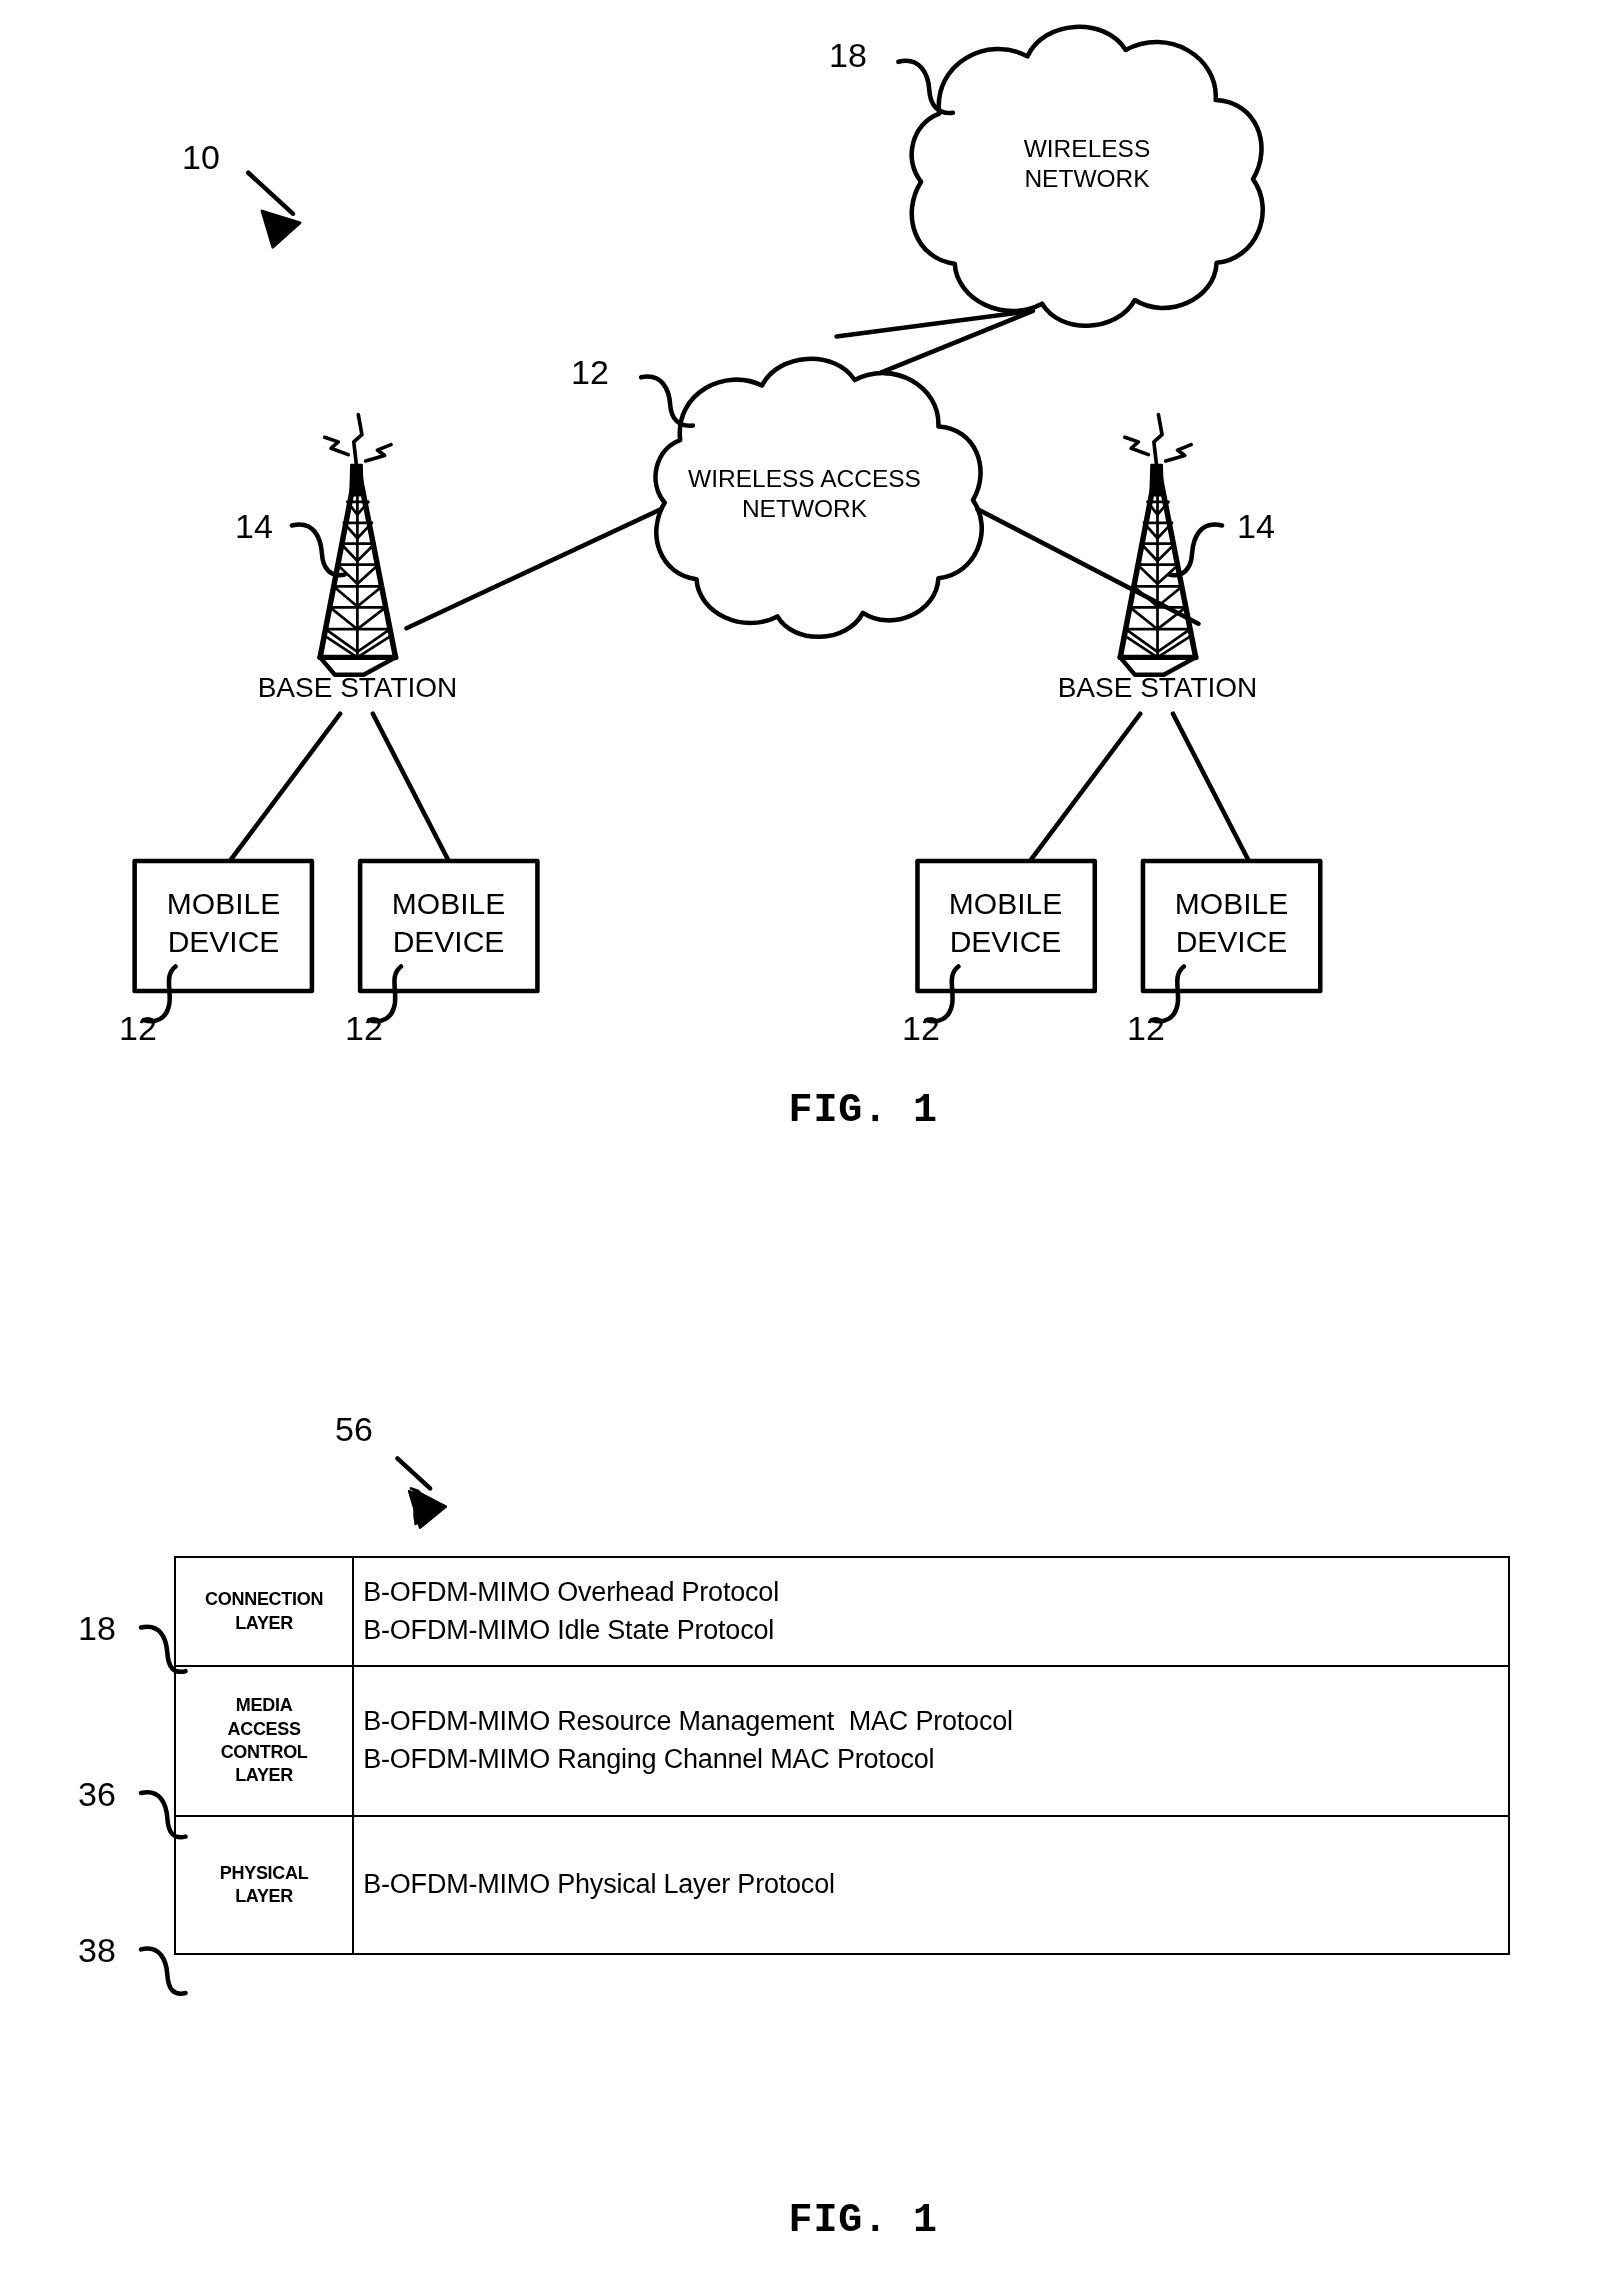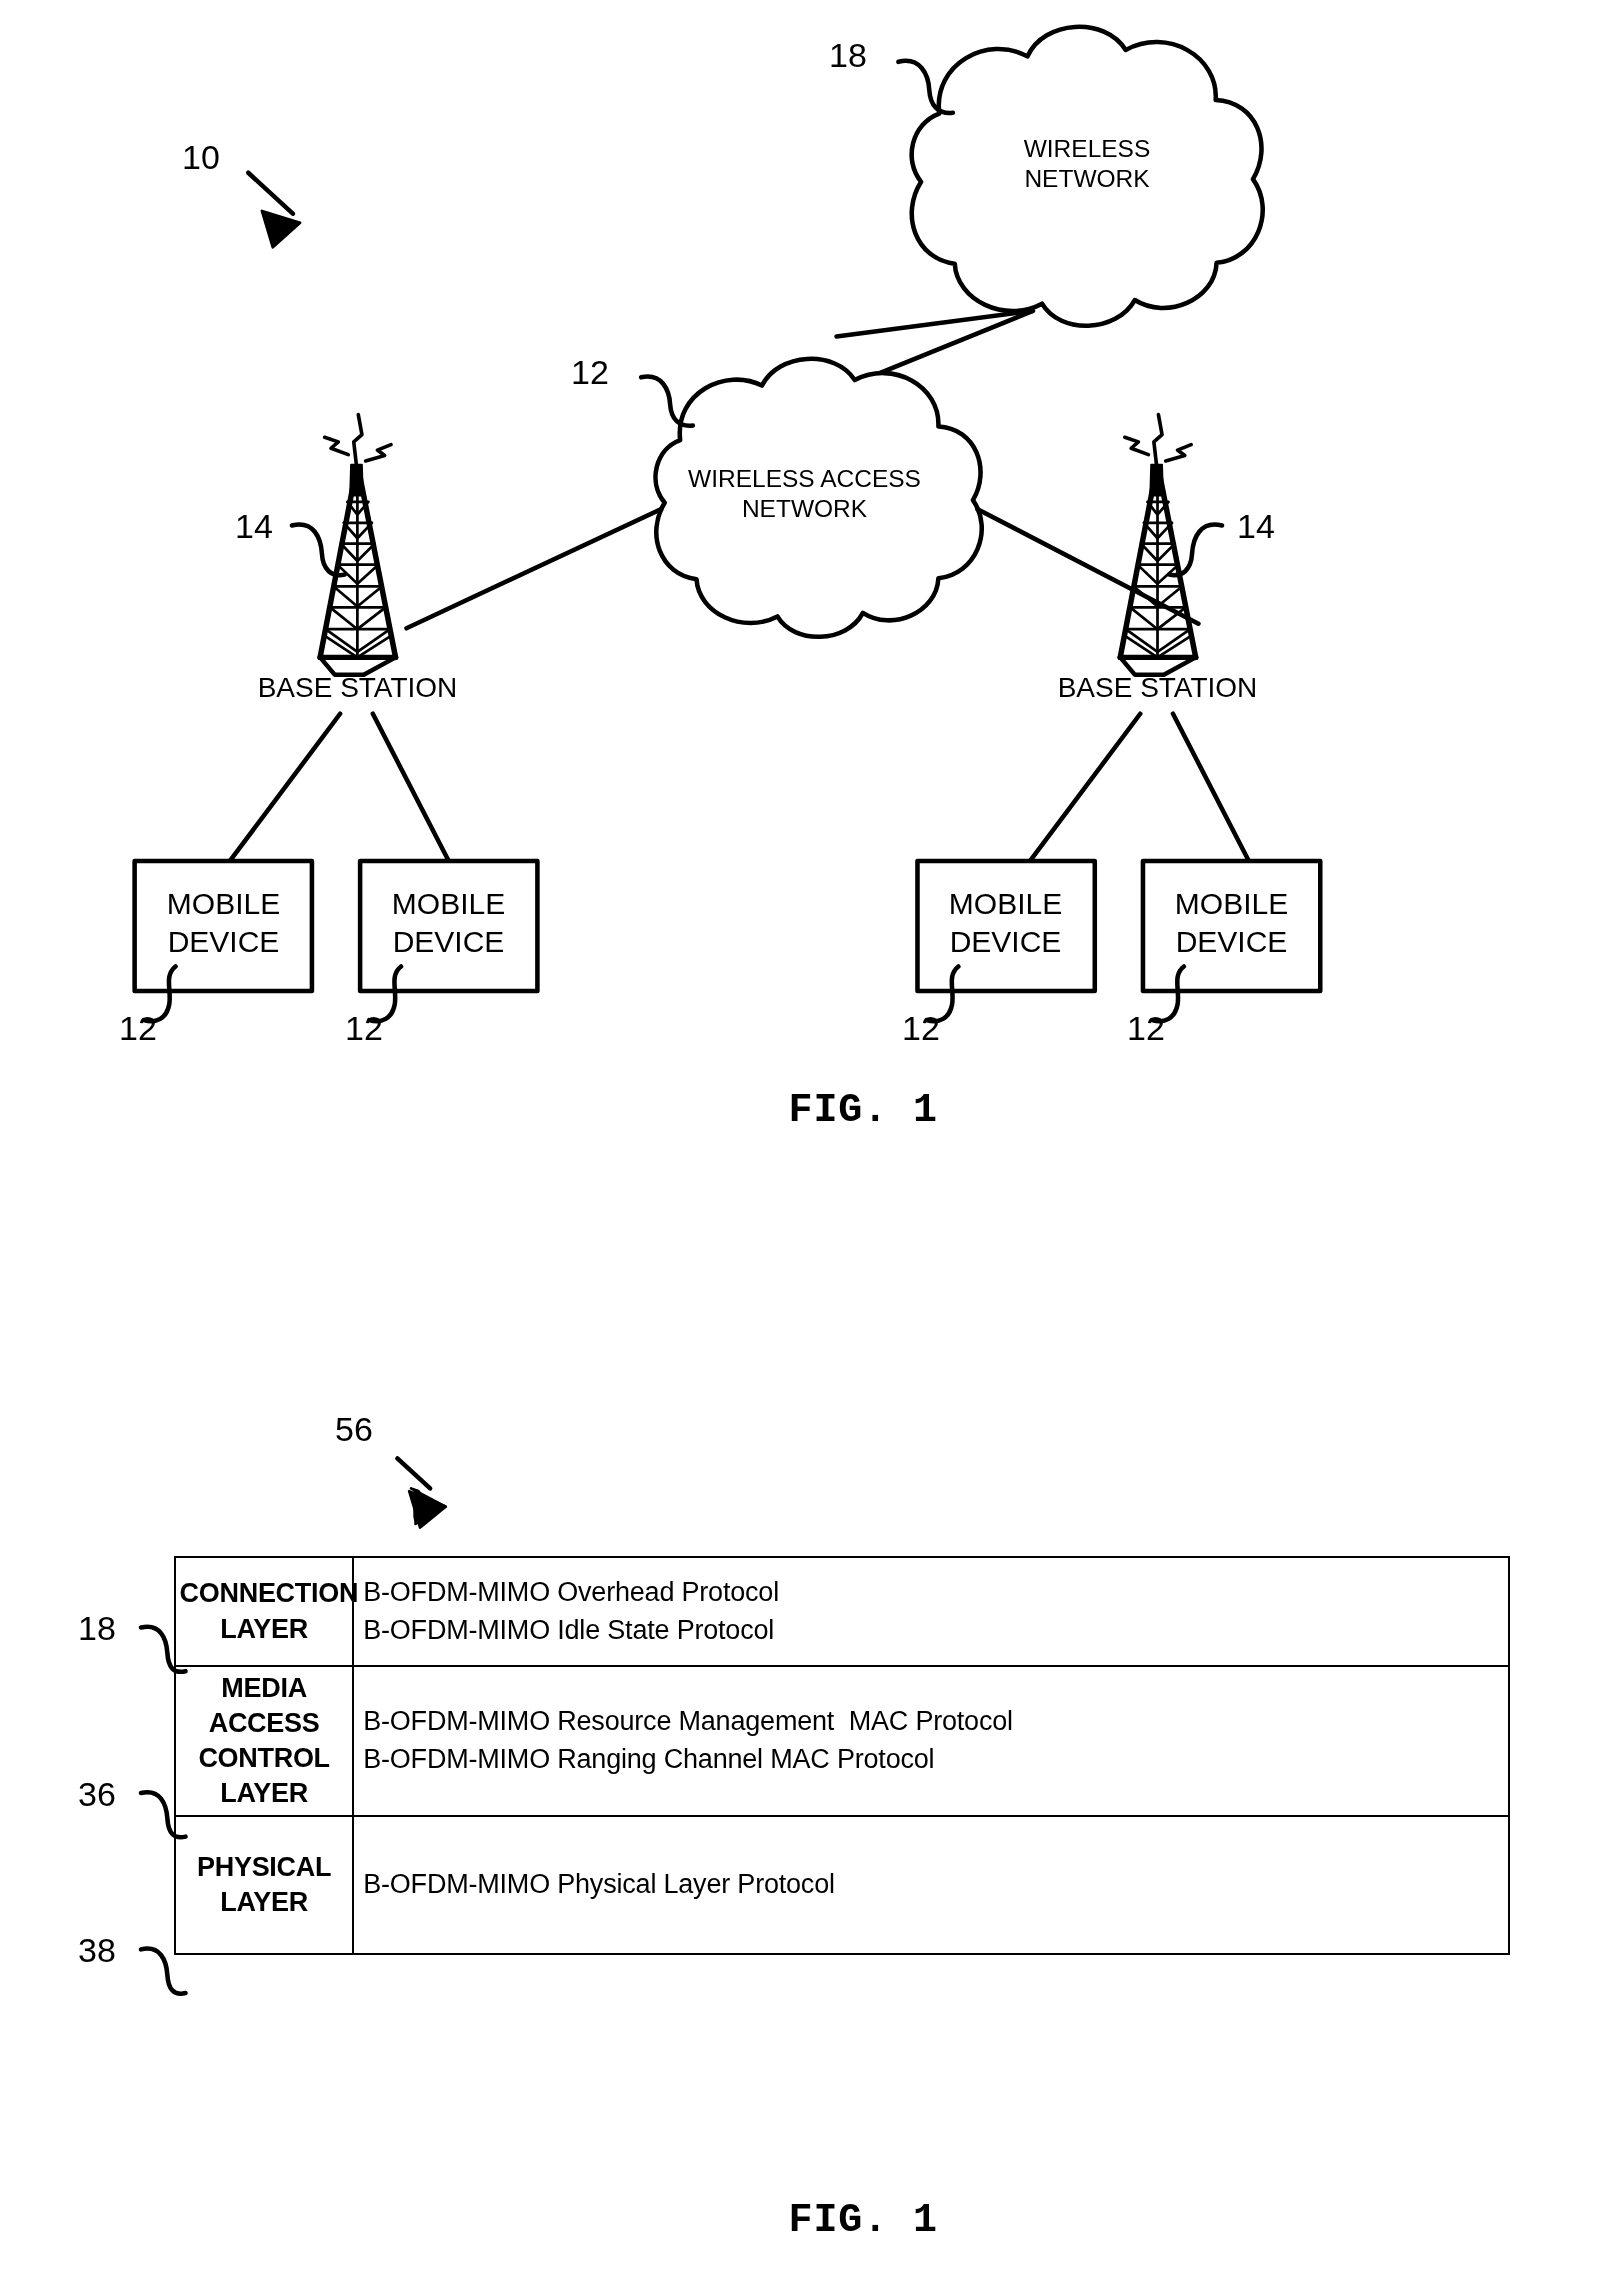--- a/index.html
+++ b/index.html
@@ -84,21 +84,21 @@
   }
   #fig4-table td {
     border: 2.7px solid #000;
     padding: 0;
     vertical-align: middle;
   }
   #fig4-table td.layer-name {
     width: 169px;
     text-align: center;
     font-family: "Liberation Sans", sans-serif;
-    font-size: 27px;
+    font-size: 18px;
     font-weight: bold;
     line-height: 1.30;
     letter-spacing: -0.3px;
     padding: 0 3.6px;
   }
   #fig4-table td.protocols {
     text-align: left;
     font-family: "Liberation Sans", sans-serif;
     font-size: 27px;
     font-weight: normal;

